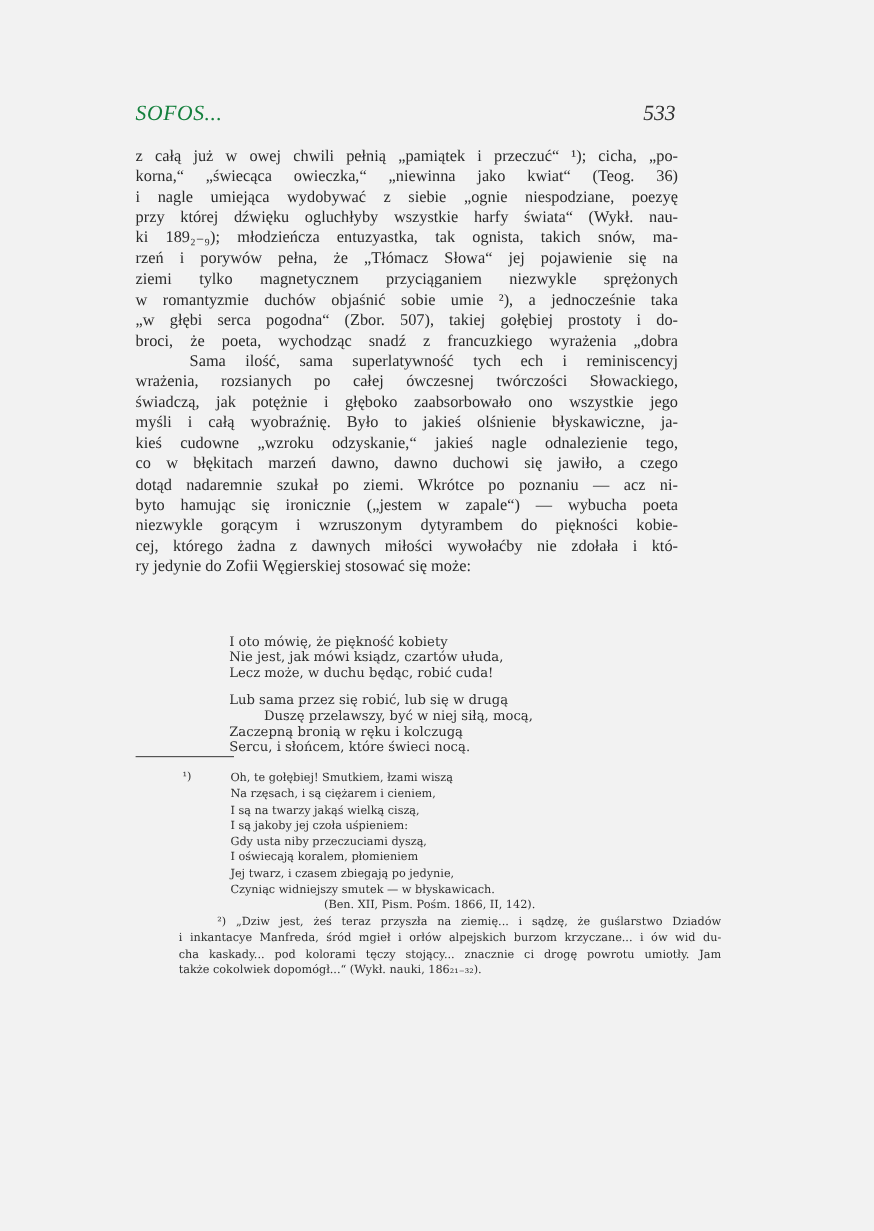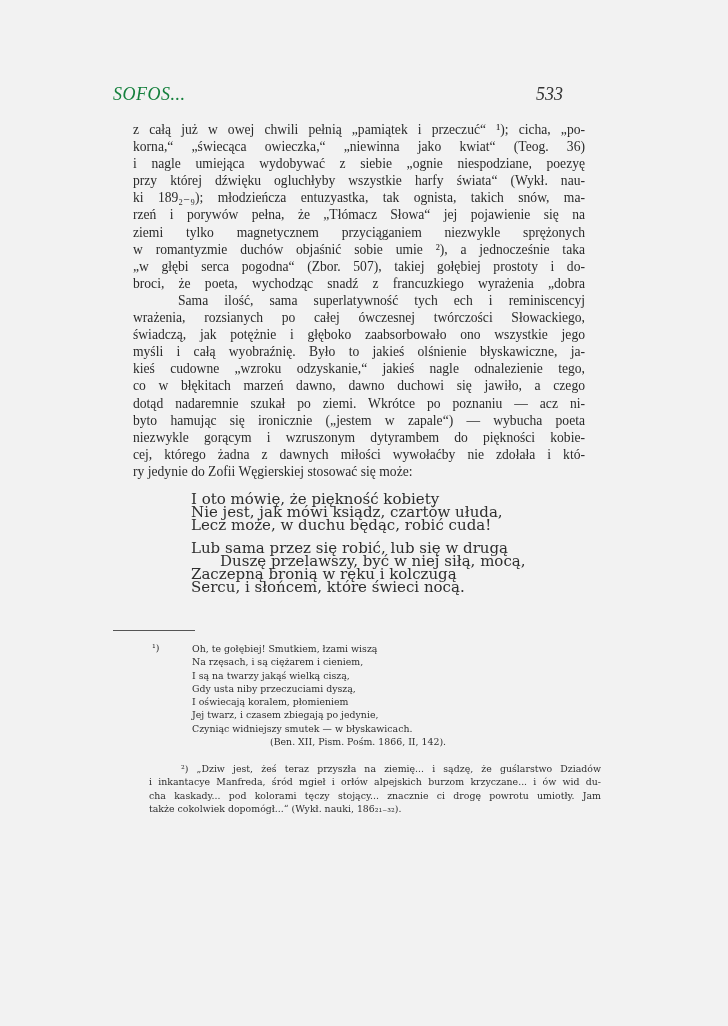--- a/index.html
+++ b/index.html
@@ -18,32 +18,32 @@
       position: absolute; left: 0; top: 0;
       font-style: italic; font-size: 18px; letter-spacing: 0.5px;
       color: #15803d;
     }
     .page-number {
       position: absolute; right: 0; top: 0;
       font-style: italic; font-size: 18px; color: #333;
     }
     .main-text {
       position: absolute; left: 113px; top: 121px; width: 452px;
-      font-size: 13.6px; line-height: 17.1px; margin-left: 20px;
+      font-size: 13.6px; line-height: 17.1px;
     }
     .main-text .line {
       display: block; text-align: justify; text-align-last: justify;
       white-space: nowrap; height: 17.1px;
     }
     .main-text .line.last { text-align-last: left; }
     .main-text .line.indent { padding-left: 45px; }
     .poem {
-      position: absolute; left: 191px; top: 493px;
+      position: absolute; left: 191px; top: 528px;
       font-family: "DejaVu Serif", serif;
-      font-size: 15px; line-height: 13.2px; color: #2e2e2e;
+      font-size: 11px; line-height: 13.2px; color: #2e2e2e;
     }
     .poem .stanza { margin-bottom: 9px; }
     .poem .vline { display: block; white-space: nowrap; height: 13.2px; }
     .poem .vline.ind { padding-left: 1px; margin-left: 28px; }
     .rule {
       position: absolute; left: 113px; top: 630px; width: 82px;
       border-top: 1px solid #555;
     }
     .fn1-mark {
       position: absolute; left: 152px; top: 642px;
@@ -114,20 +114,21 @@
   </div>
 </div>
 
 <div class="rule"></div>
 
 <span class="fn1-mark">¹)</span>
 <div class="fn1">
   <span class="vline">Oh, te gołębiej! Smutkiem, łzami wiszą</span>
   <span class="vline">Na rzęsach, i są ciężarem i cieniem,</span>
   <span class="vline">I są na twarzy jakąś wielką ciszą,</span>
+  <span class="vline">I są jakoby jej czoła uśpieniem:</span>
   <span class="vline">Gdy usta niby przeczuciami dyszą,</span>
   <span class="vline">I oświecają koralem, płomieniem</span>
   <span class="vline">Jej twarz, i czasem zbiegają po jedynie,</span>
   <span class="vline">Czyniąc widniejszy smutek — w błyskawicach.</span>
   <span class="vline source">(Ben. XII, Pism. Pośm. 1866, II, 142).</span>
 </div>
 
 <div class="fn2">
   <span class="line first">²) „Dziw jest, żeś teraz przyszła na ziemię... i sądzę, że guślarstwo Dziadów</span>
   <span class="line">i inkantacye Manfreda, śród mgieł i orłów alpejskich burzom krzyczane... i ów wid du-</span>

